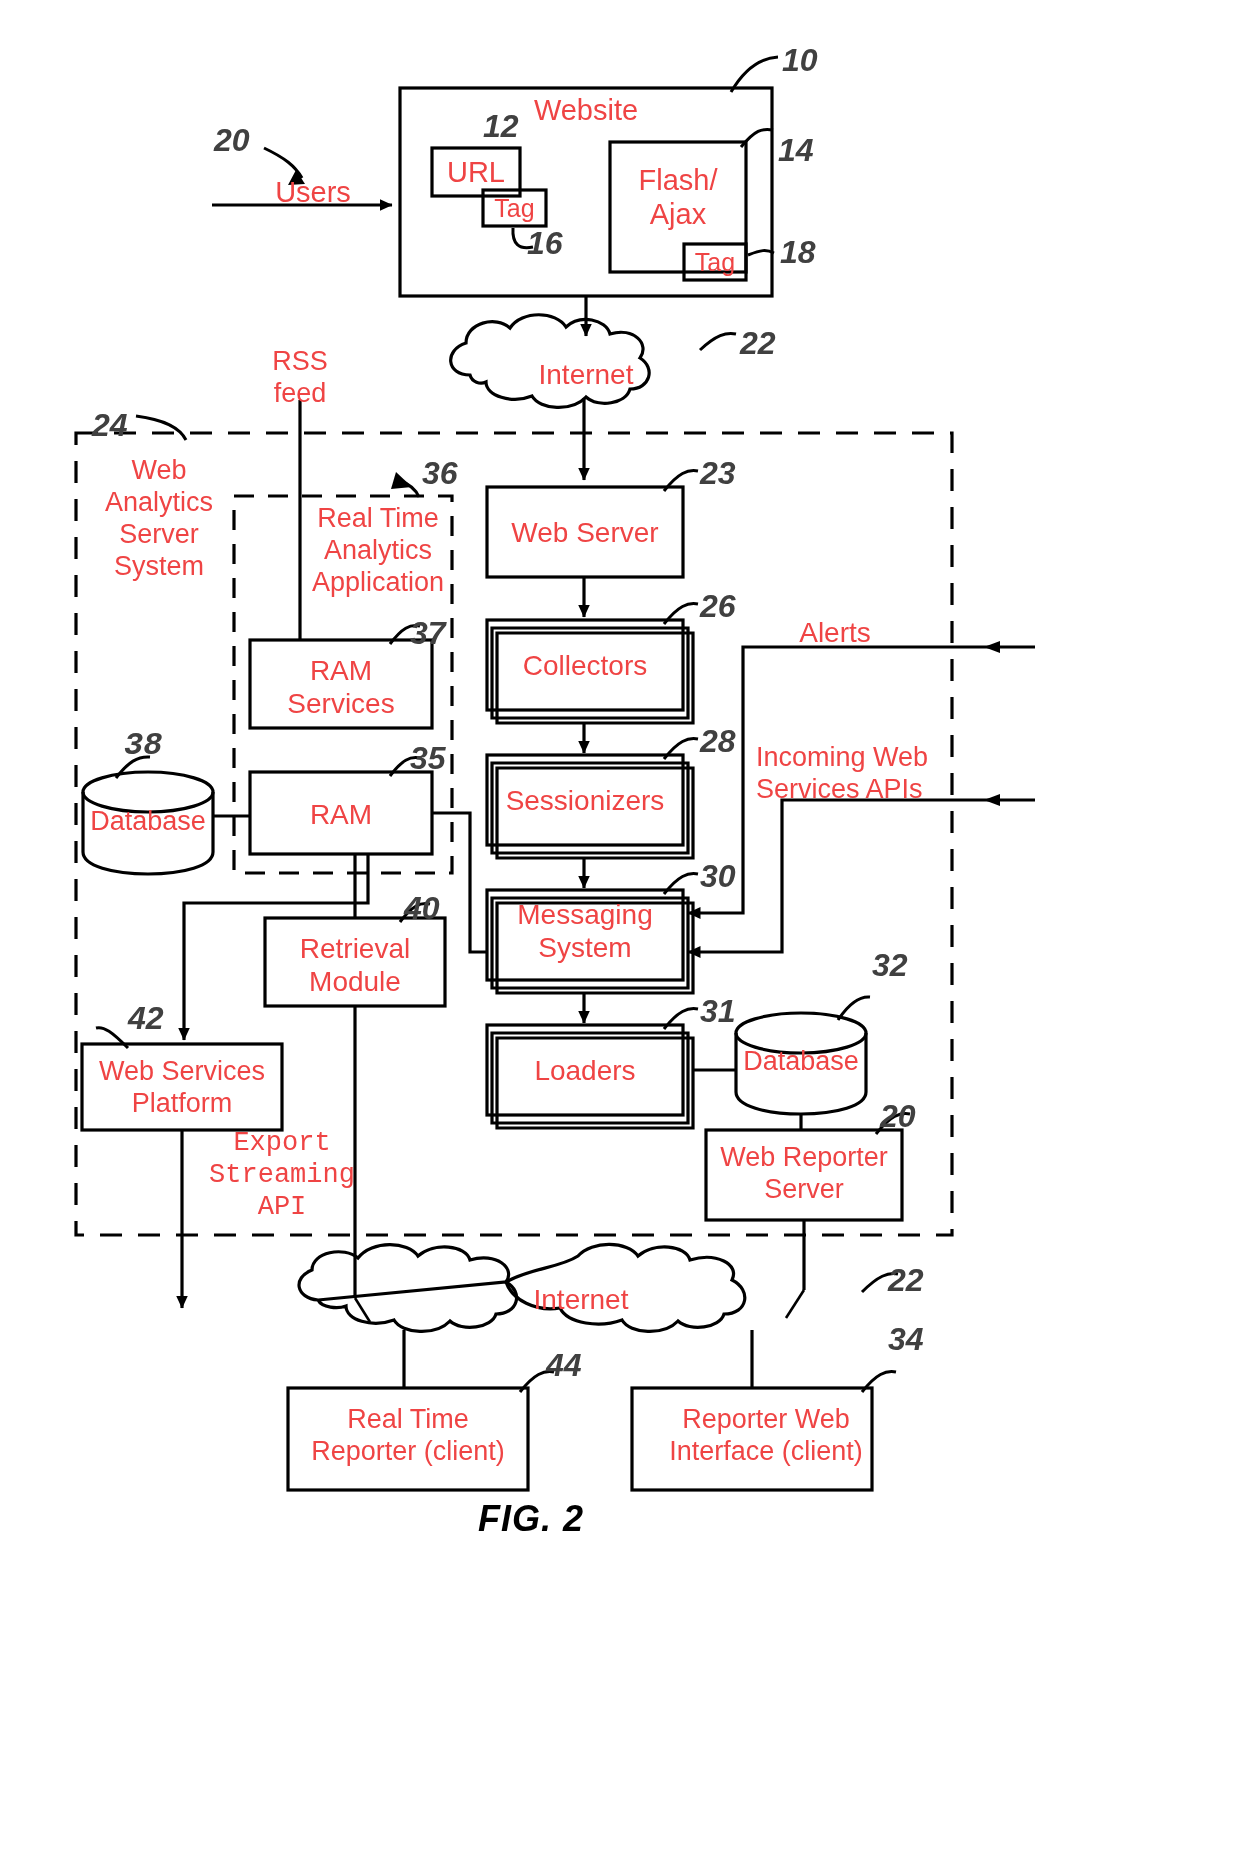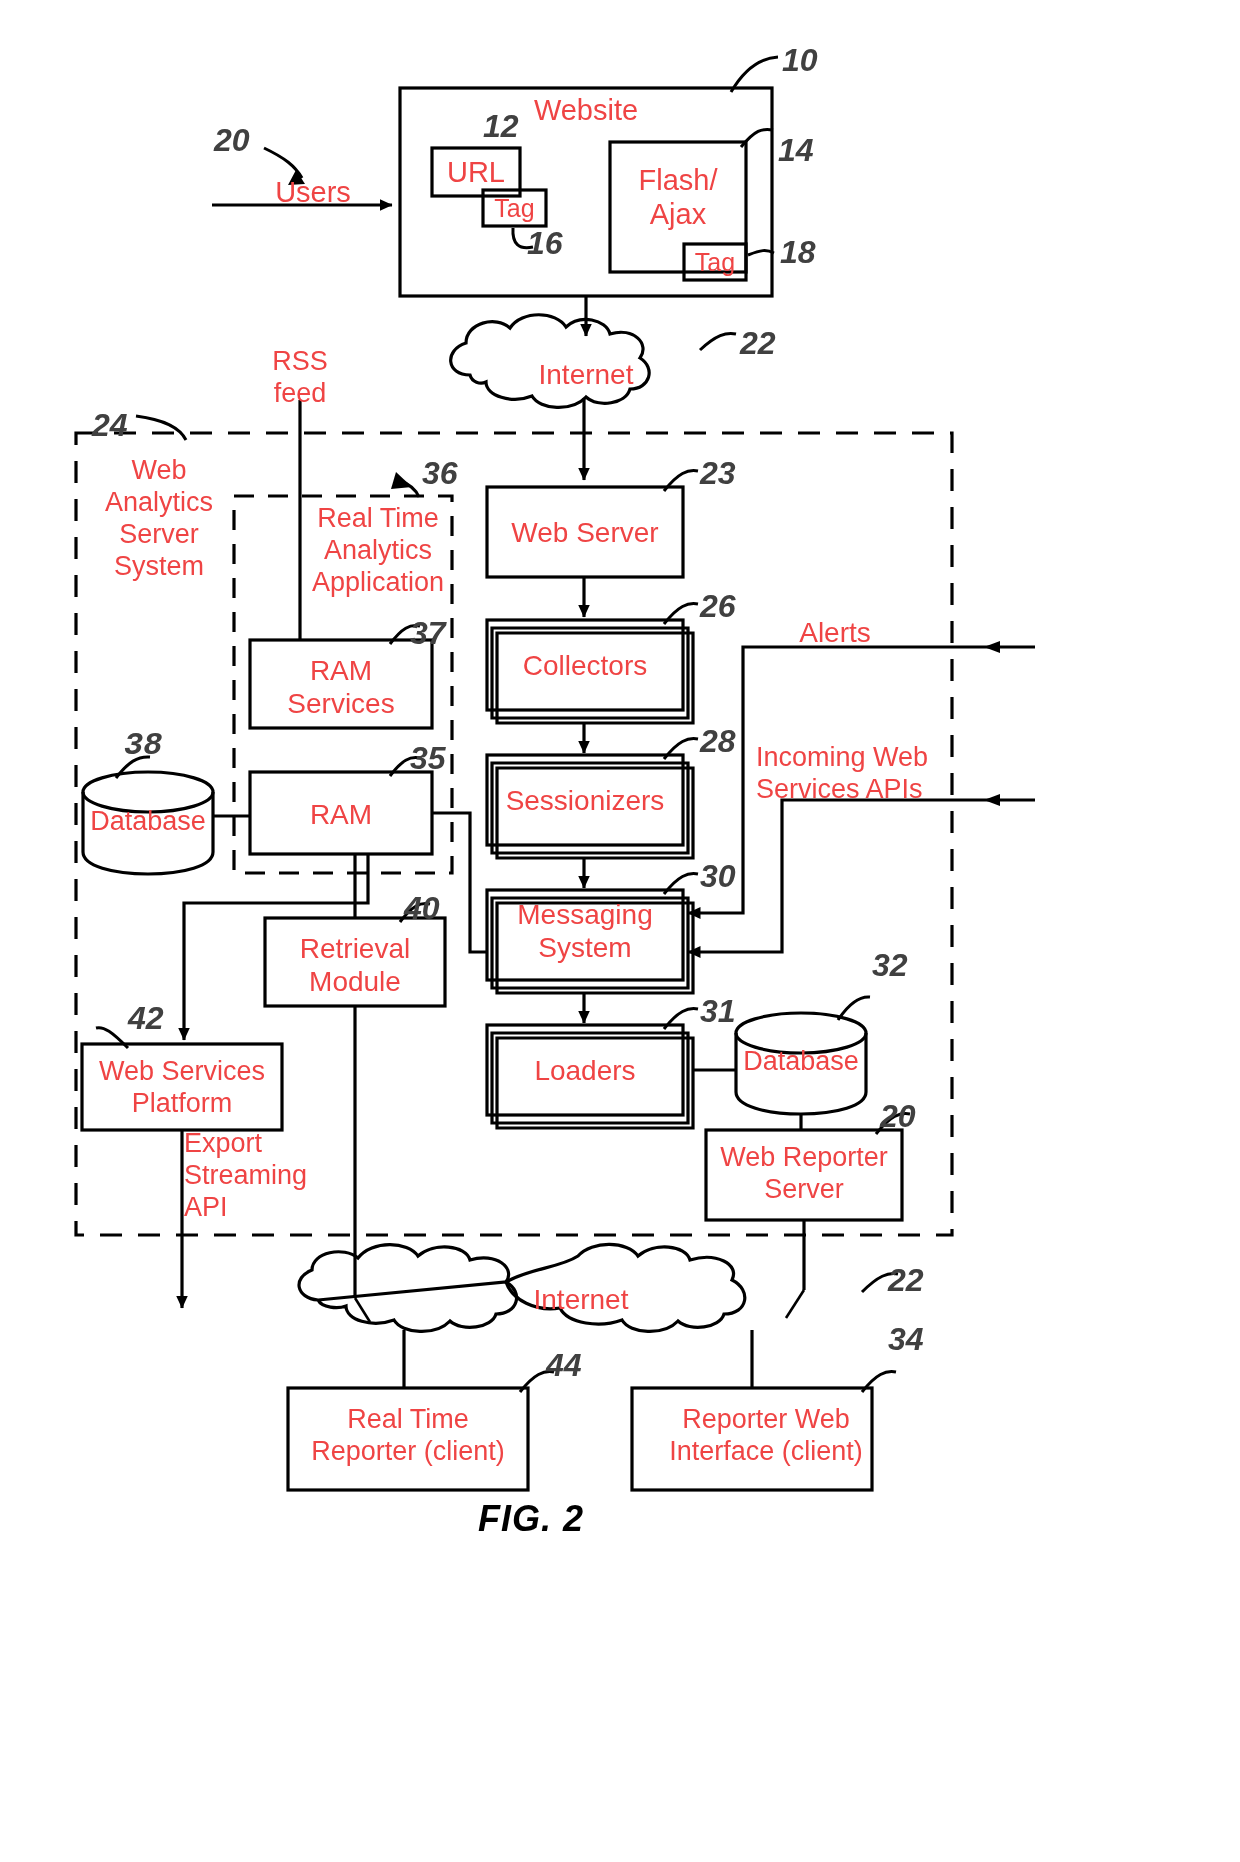--- a/index.html
+++ b/index.html
@@ -235,21 +235,21 @@
   <div>Module</div>
 </div>
 <div class="num" style="left:404px;top:890px;">40</div>
 
 <div class="lbl" style="left:82px;top:1056px;width:200px;font-size:27px;">
   <div>Web Services</div>
   <div>Platform</div>
 </div>
 <div class="num" style="left:128px;top:1000px;">42</div>
 
-<div class="lbl" style="left:184px;top:1128px;width:180px;font-size:27px;text-align:left;">
+<div class="lbl" style="left:192px;top:1128px;width:180px;font-size:27px;text-align:center;font-family:Liberation Mono, monospace;">
   <div>Export</div>
   <div>Streaming</div>
   <div>API</div>
 </div>
 
 <div class="lbl" style="left:487px;top:516px;width:196px;font-size:28px;">Web Server</div>
 <div class="num" style="left:700px;top:455px;">23</div>
 
 <div class="lbl" style="left:487px;top:649px;width:196px;font-size:28px;">Collectors</div>
 <div class="num" style="left:700px;top:588px;">26</div>

